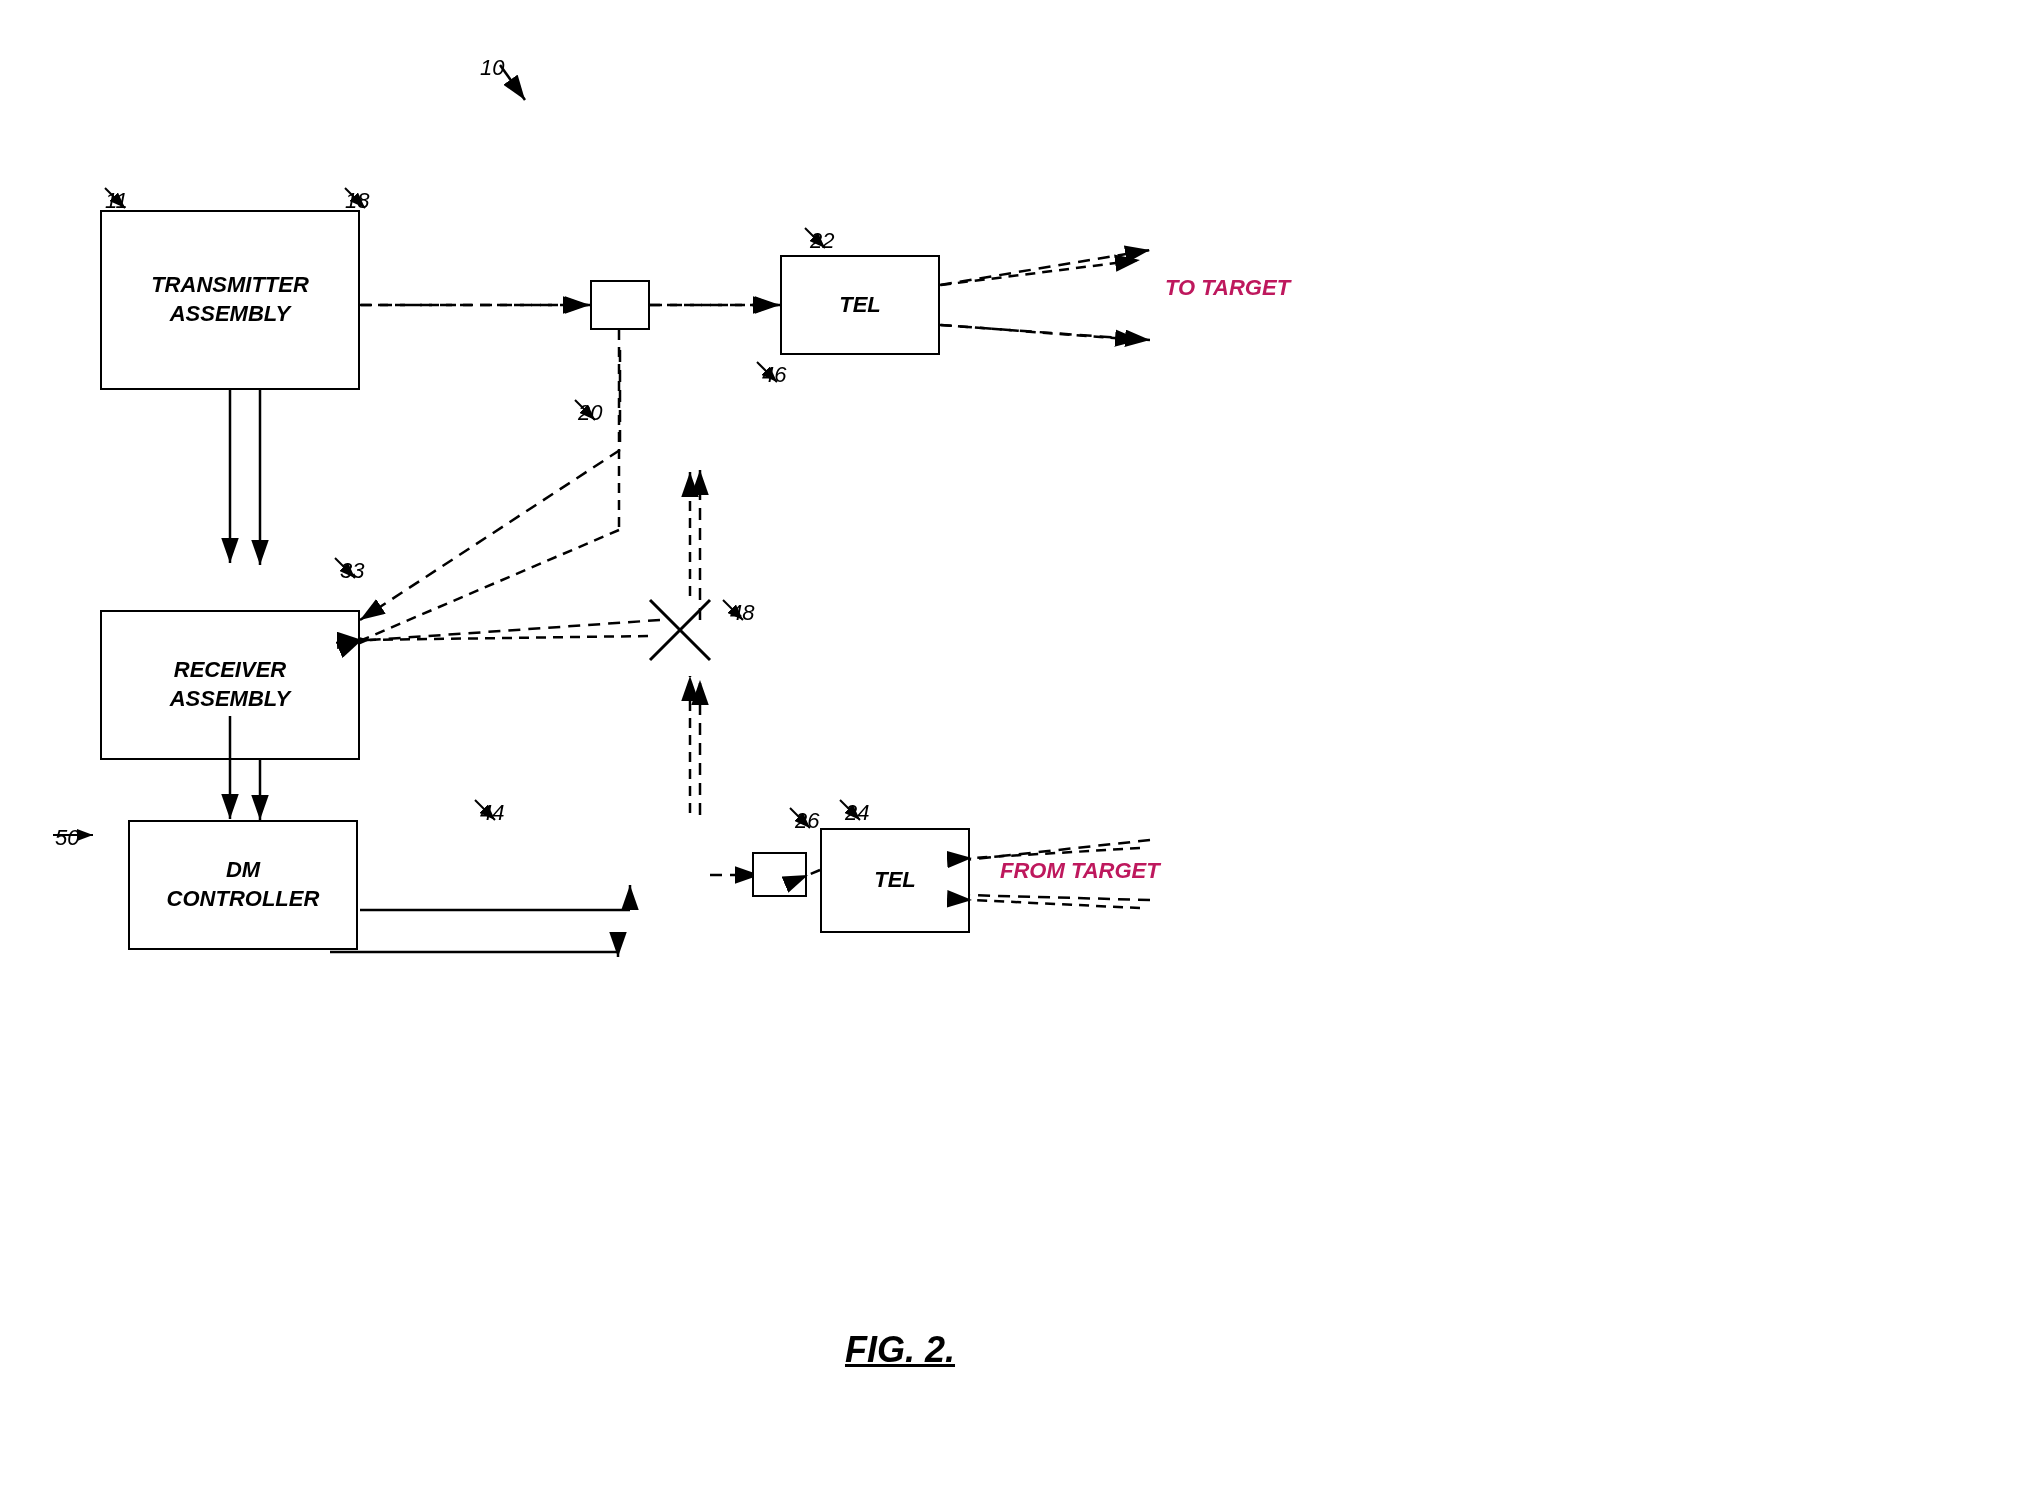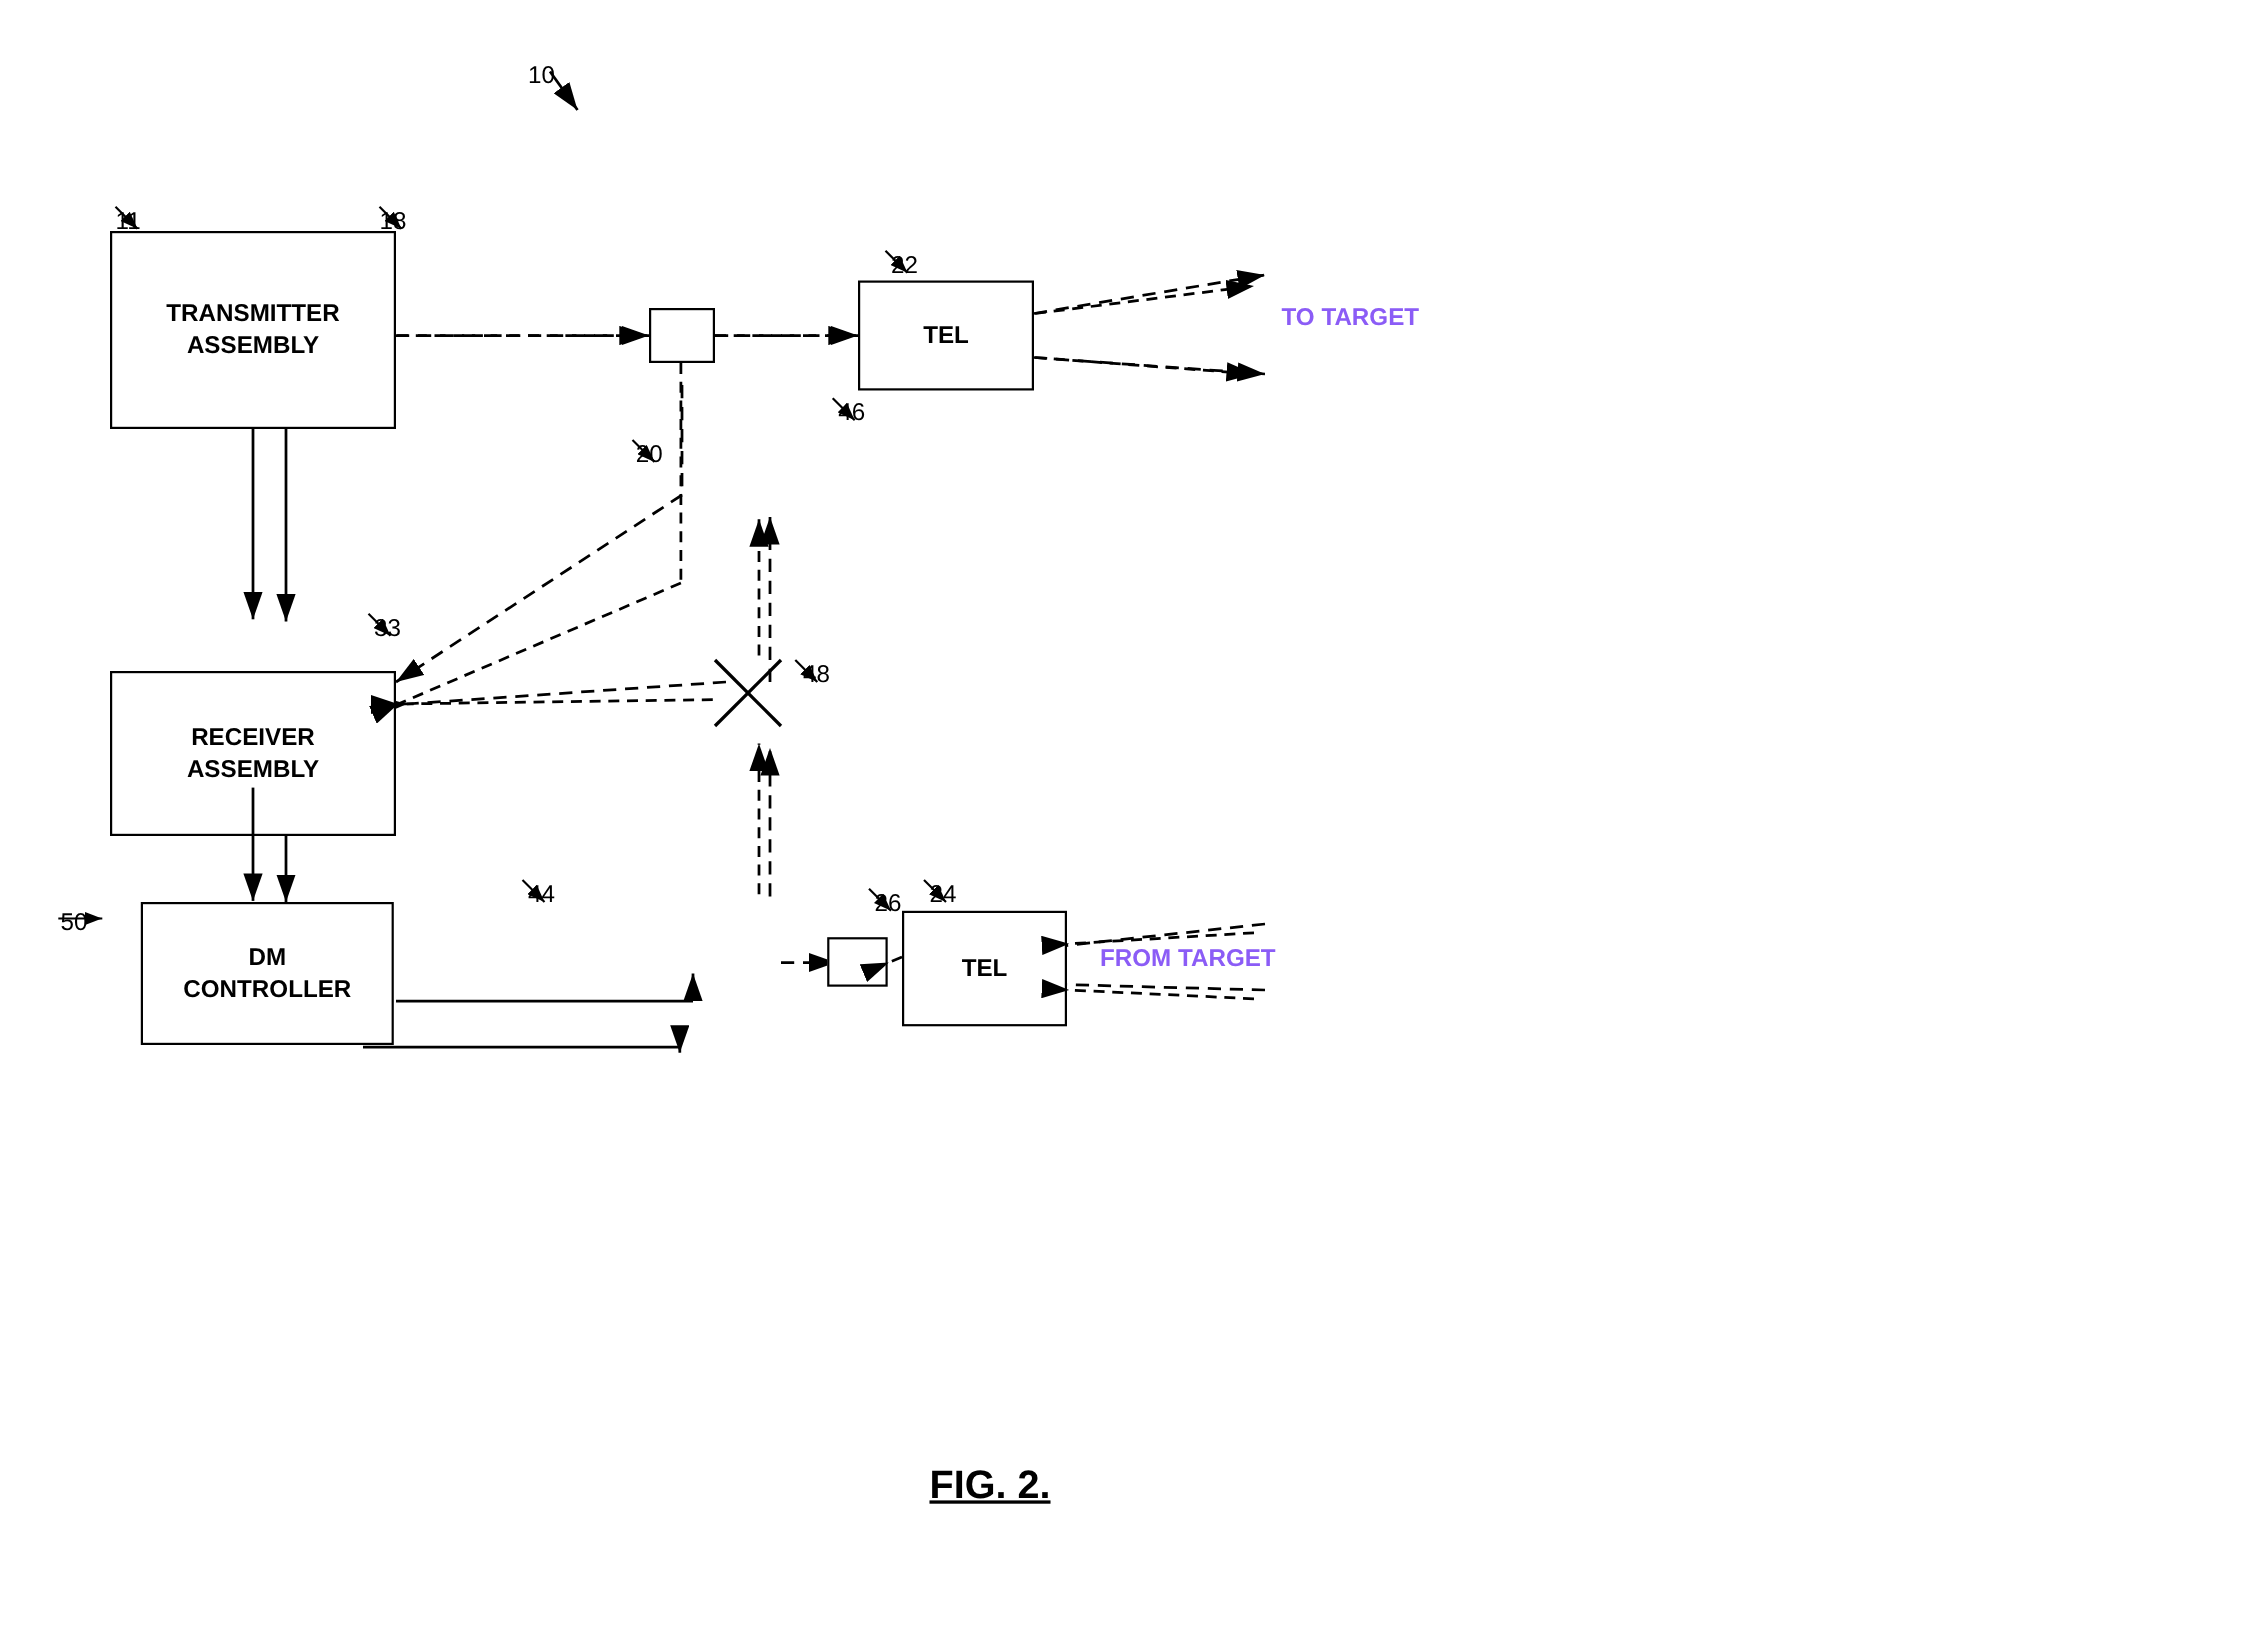--- a/index.html
+++ b/index.html
@@ -10,20 +10,21 @@
       position: relative;
       font-family: Arial, sans-serif;
       overflow: hidden;
     }
 
     .diagram-container {
       position: absolute;
       top: 0; left: 0;
       width: 2038px;
       height: 1491px;
+      font-style: italic;
     }
 
     
     .box {
       position: absolute;
       border: 2.5px solid #000;
       background: #fff;
       display: flex;
       align-items: center;
       justify-content: center;
@@ -57,21 +58,21 @@
       width: 2038px;
       height: 1491px;
       pointer-events: none;
     }
 
     
     .diagram-text {
       position: absolute;
       font-size: 22px;
       font-weight: bold;
-      color: #8b5cf6;
+      color: #be185d;
     }
   </style>
 </head>
 <body>
 
 <div class="diagram-container">
 
   <svg class="svg-overlay">
     <defs>
 

